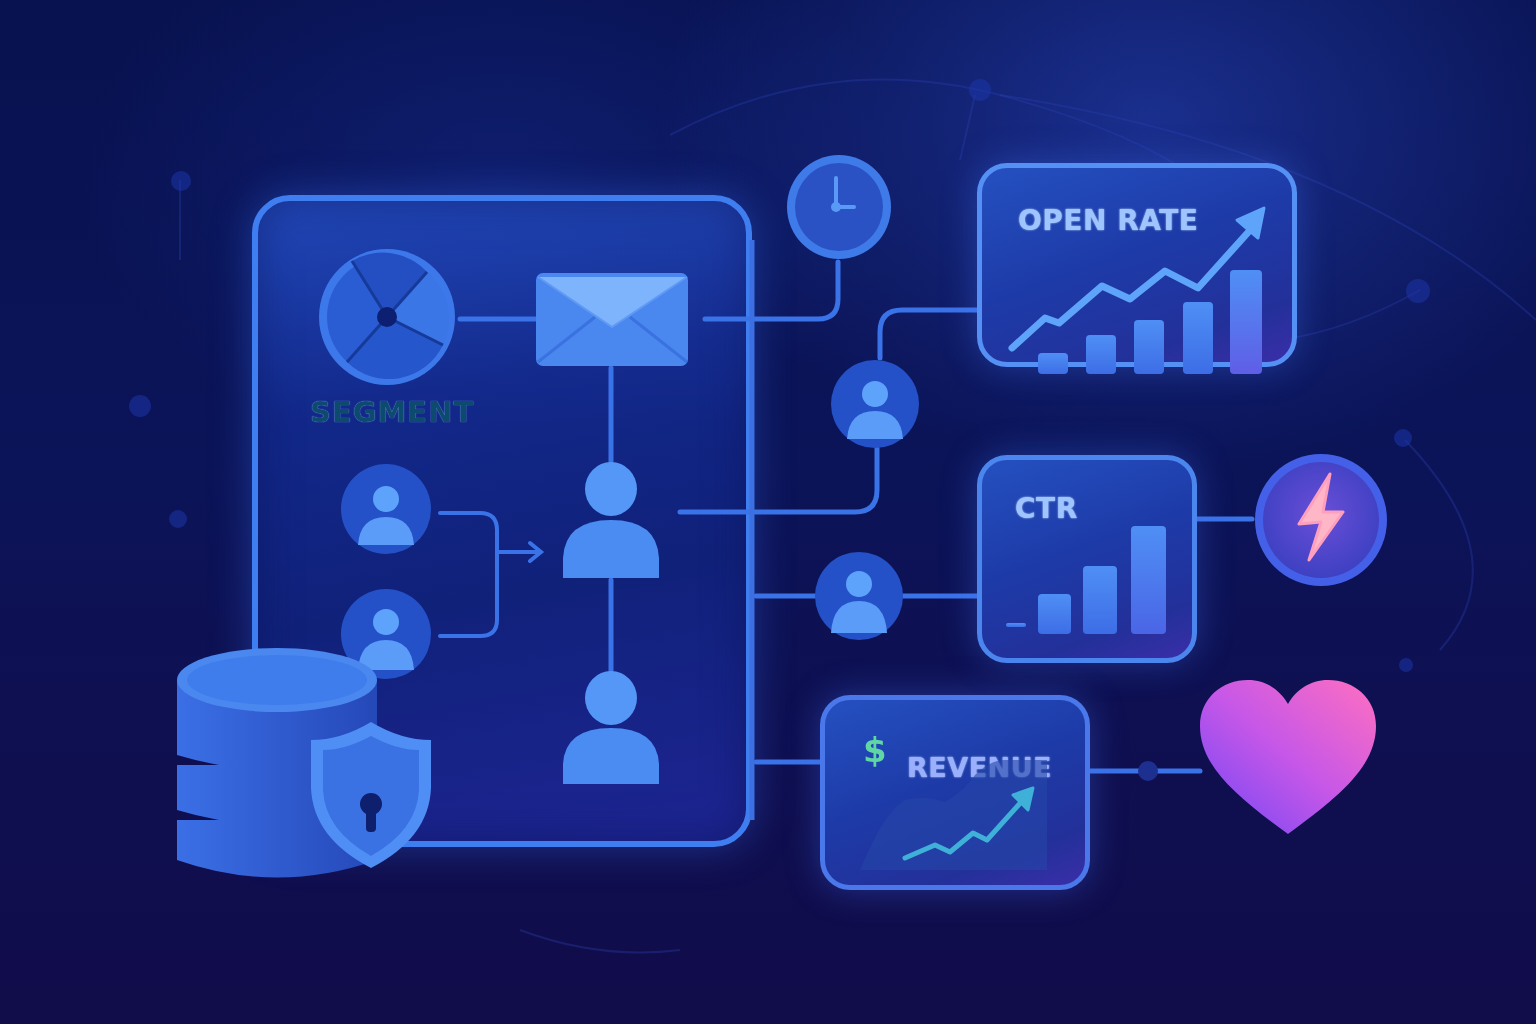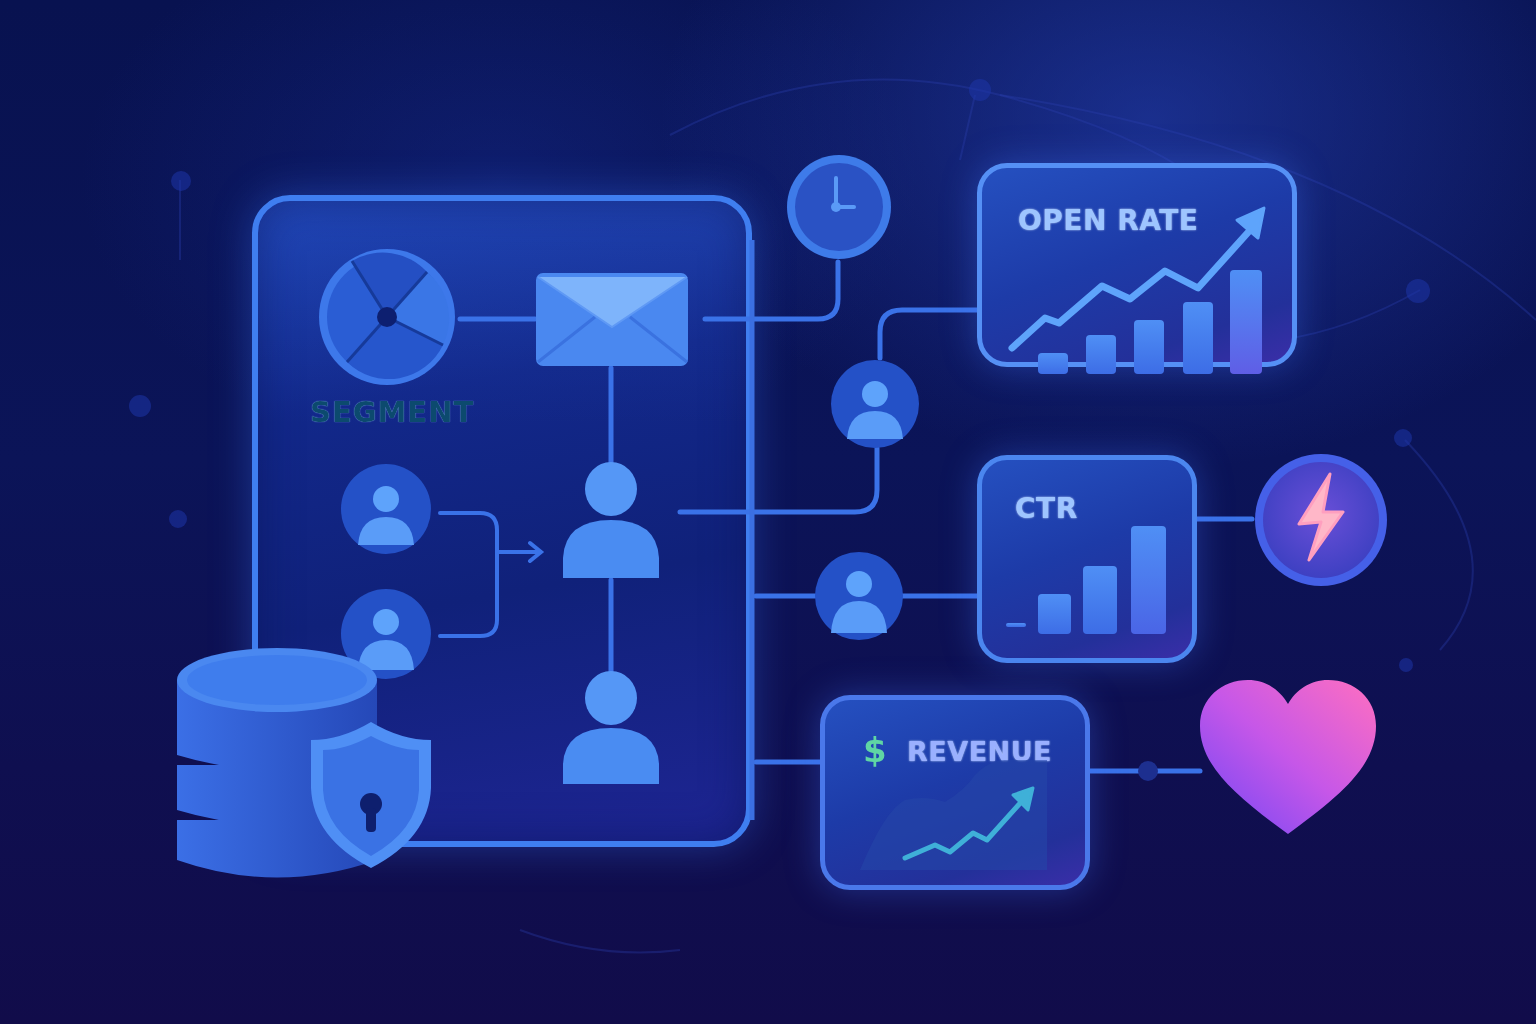--- a/index.html
+++ b/index.html
@@ -43,21 +43,21 @@
   .card-open { left:977px; top:163px; width:320px; height:204px; border-color:#5590f5; }
   .card-ctr { left:977px; top:455px; width:220px; height:208px; }
   .card-rev { left:820px; top:695px; width:270px; height:195px; border-color:#4a78ea; }
 
   .card-title {
     position:absolute; font-weight:bold; color:#9ec5ff; letter-spacing:0.5px;
     text-shadow: 0 0 2px #cfe2ff;
   }
   .card-open .card-title { left:36px; top:36px; font-size:28px; }
   .card-ctr .card-title { left:33px; top:32px; font-size:28px; }
-  .card-rev .card-title { left:82px; top:36px; font-size:27px; color:#9ab0ff; }
+  .card-rev .card-title { left:82px; top:52px; font-size:27px; color:#9ab0ff; }
   .dollar {
     position:absolute; left:38px; top:30px; font-size:34px; font-weight:bold; color:#5fd6a4;
   }
 
   .bar { position:absolute; border-radius:4px; background:linear-gradient(180deg,#4f8ff5,#3d6de6); }
 </style>
 </head>
 <body>
 
 <svg class="layer" width="1536" height="1024">

